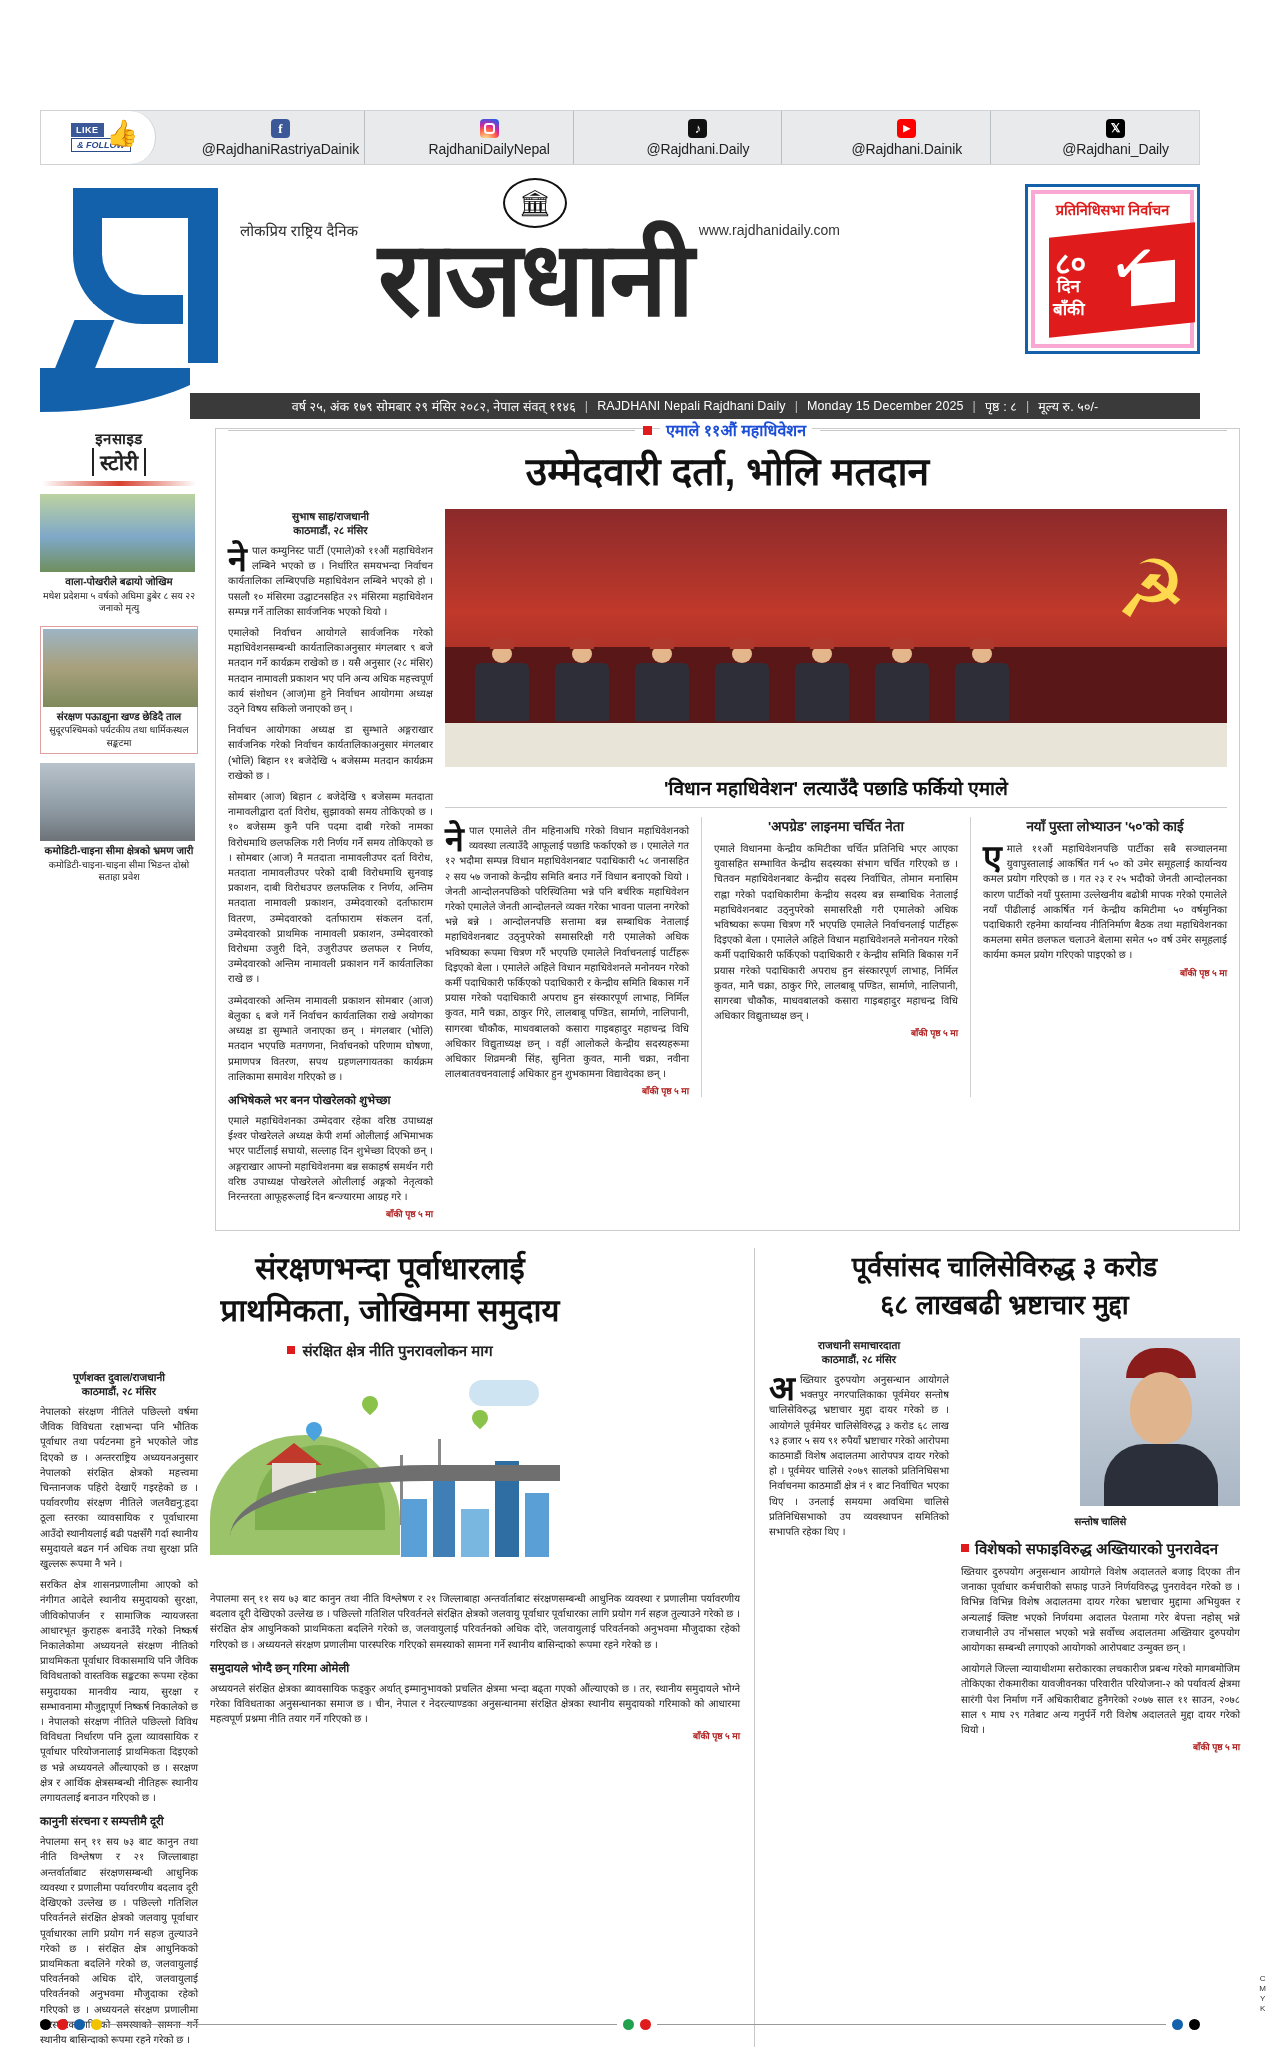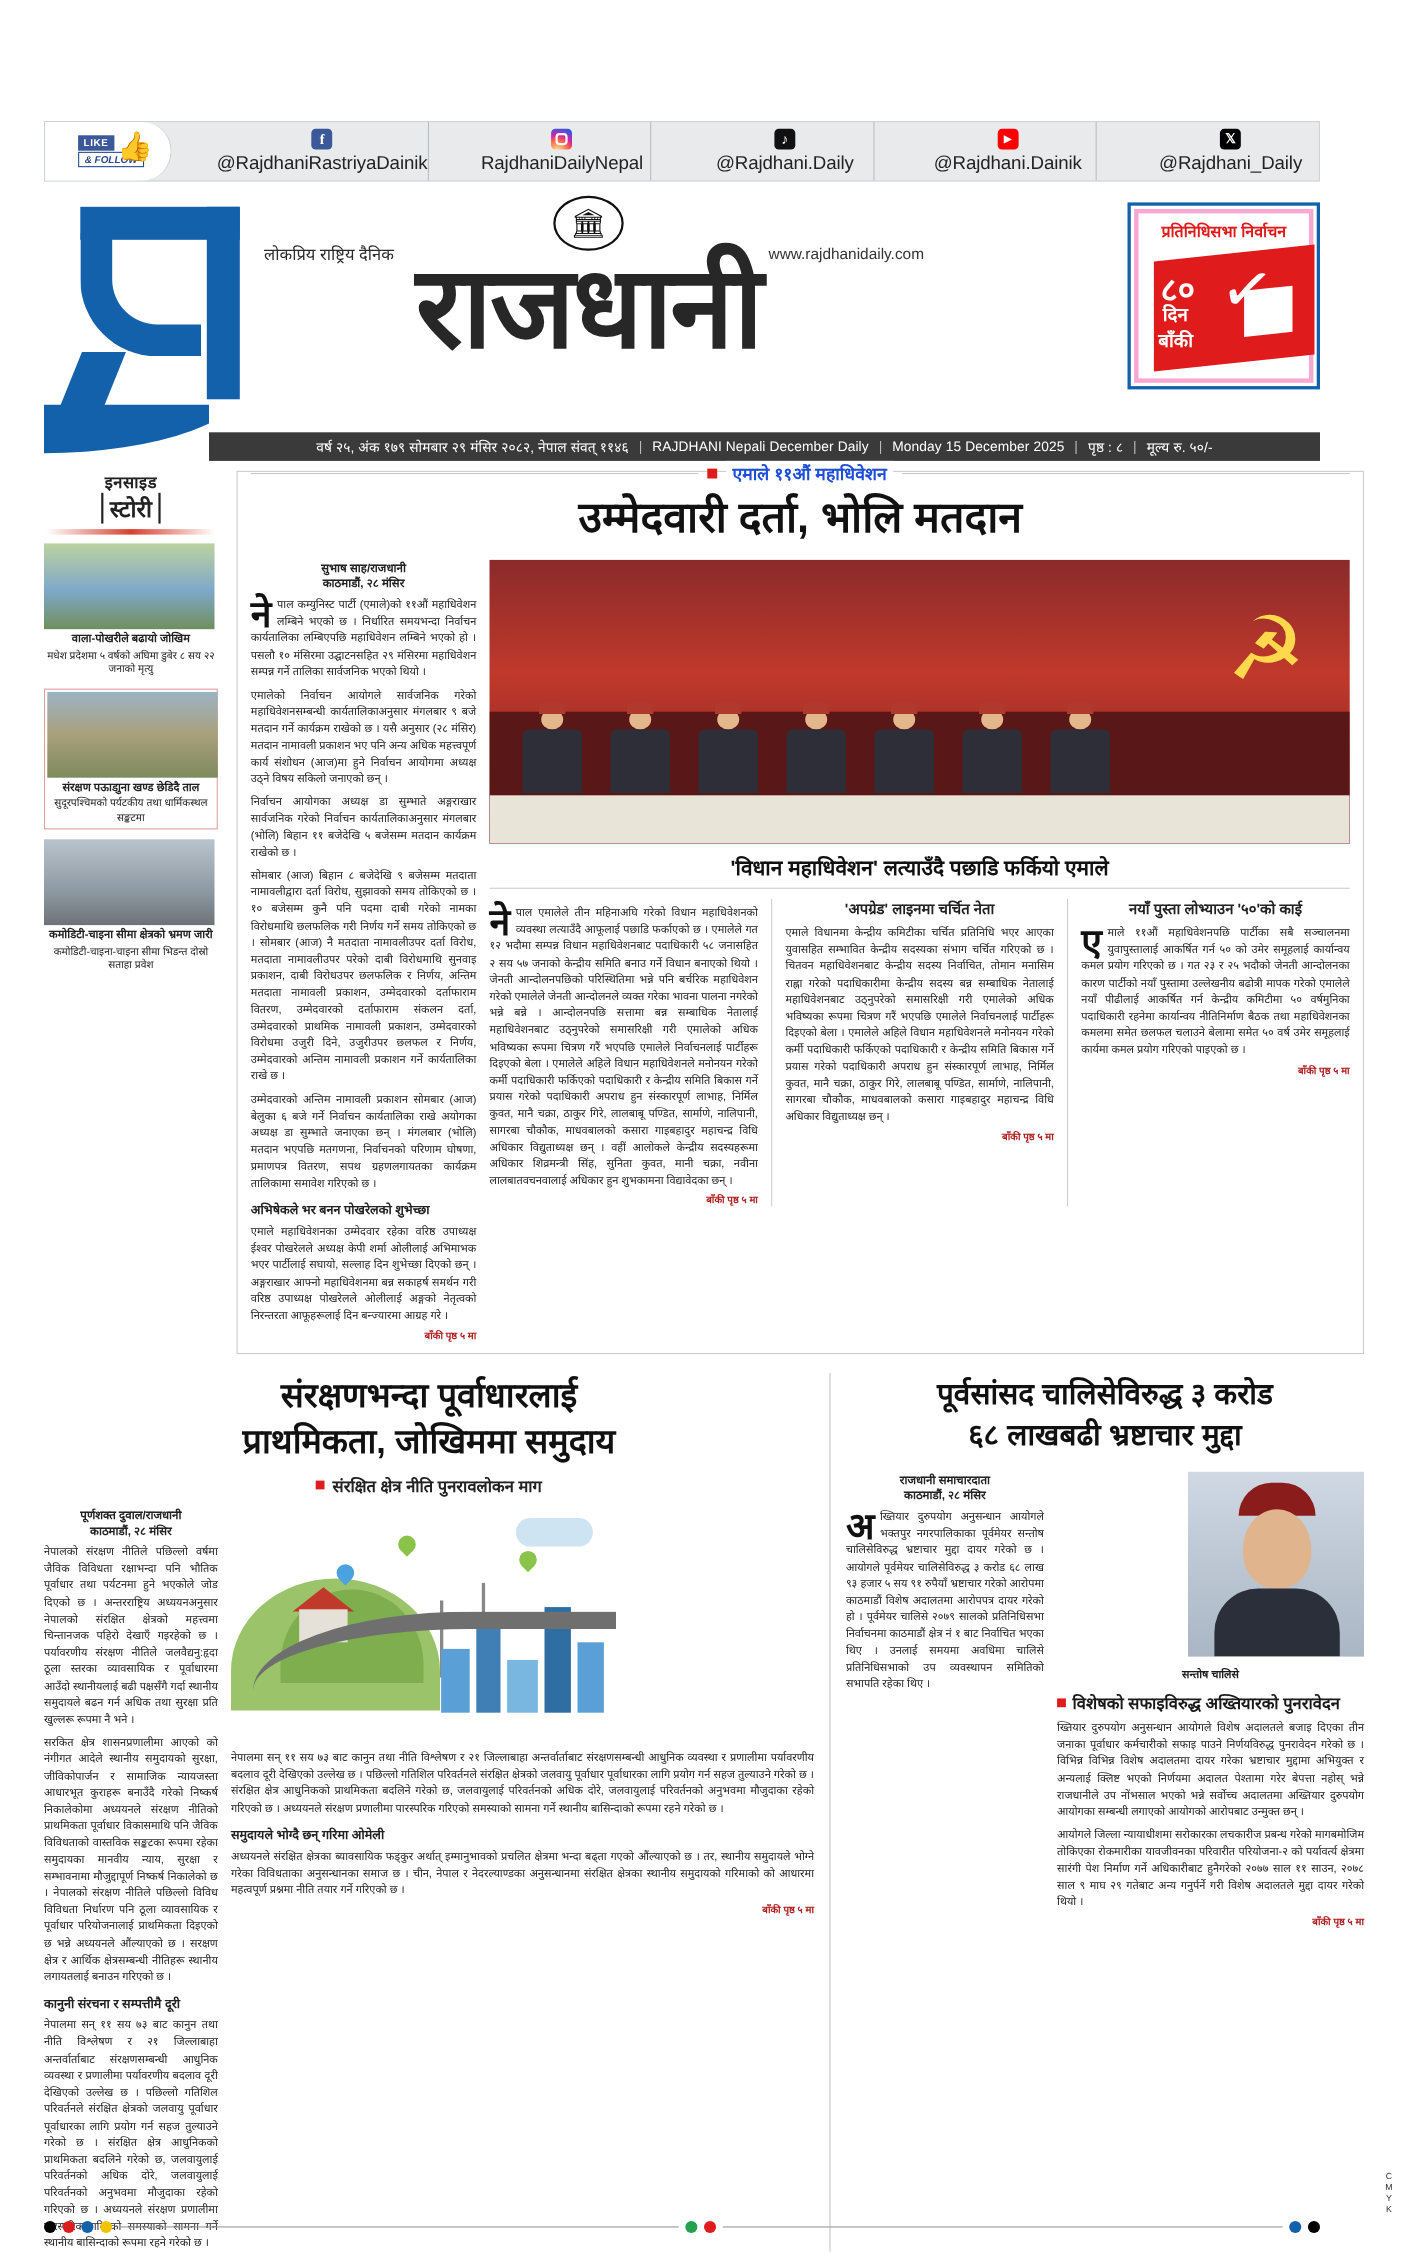--- a/index.html
+++ b/index.html
@@ -24,21 +24,21 @@
   }
   .likebadge{ display:flex; flex-direction:column; align-items:flex-start; gap:1px; padding-left:6px;}
   .likebadge .l1{ background:#3b5998; color:#fff; font-weight:bold; font-size:9px; padding:2px 5px; letter-spacing:.5px;}
   .likebadge .l2{ color:#2a4a8b; font-weight:bold; font-size:9px; font-style:italic; border:1.5px solid #2a4a8b; padding:1px 5px; }
   .thumb{ position:absolute; right:16px; top:7px; font-size:26px; color:#2a4a8b; }
   .sb-item{
     flex:1; display:flex; flex-direction:column; align-items:center; justify-content:center;
     gap:3px; border-right:1px solid #b9bec2;
   }
   .sb-item:last-child{ border-right:none; }
-  .sb-handle{ font-size:17px; color:#222; letter-spacing:-0.1px; white-space:nowrap; }
+  .sb-handle{ font-size:14px; color:#222; letter-spacing:-0.1px; white-space:nowrap; }
   .ico{ width:19px; height:19px; border-radius:4px; display:flex; align-items:center; justify-content:center;
         color:#fff; font-weight:bold; font-size:13px; line-height:1; }
   .ico-fb{ background:#3b5998; font-family:"Liberation Serif",serif; }
   .ico-ig{ background: radial-gradient(circle at 30% 110%, #fdf497 0%, #fd5949 45%, #d6249f 60%, #285AEB 90%); }
   .ico-ig span{ display:block; width:11px; height:11px; border:2px solid #fff; border-radius:3.5px; }
   .ico-tt{ background:#111; }
   .ico-yt{ background:#ff0000; border-radius:4px; font-size:9px; }
   .ico-x{ background:#000; font-family:"Liberation Serif",serif; font-size:12px; }
 
   
@@ -242,21 +242,21 @@
     </div>
   </div>
 
   <div class="mast-swoosh">
       <div></div>
     </div>
 
   <div class="datebar">
     <span>वर्ष २५, अंक १७९ सोमबार २९ मंसिर २०८२, नेपाल संवत् ११४६</span>
     <span class="sep">|</span>
-    <span>RAJDHANI Nepali December Daily</span>
+    <span>RAJDHANI Nepali Rajdhani Daily</span>
     <span class="sep">|</span>
     <span>Monday 15 December 2025</span>
     <span class="sep">|</span>
     <span>पृष्ठ : ८</span>
     <span class="sep">|</span>
     <span>मूल्य रु. ५०/-</span>
   </div>
 
   <div class="content">
 

